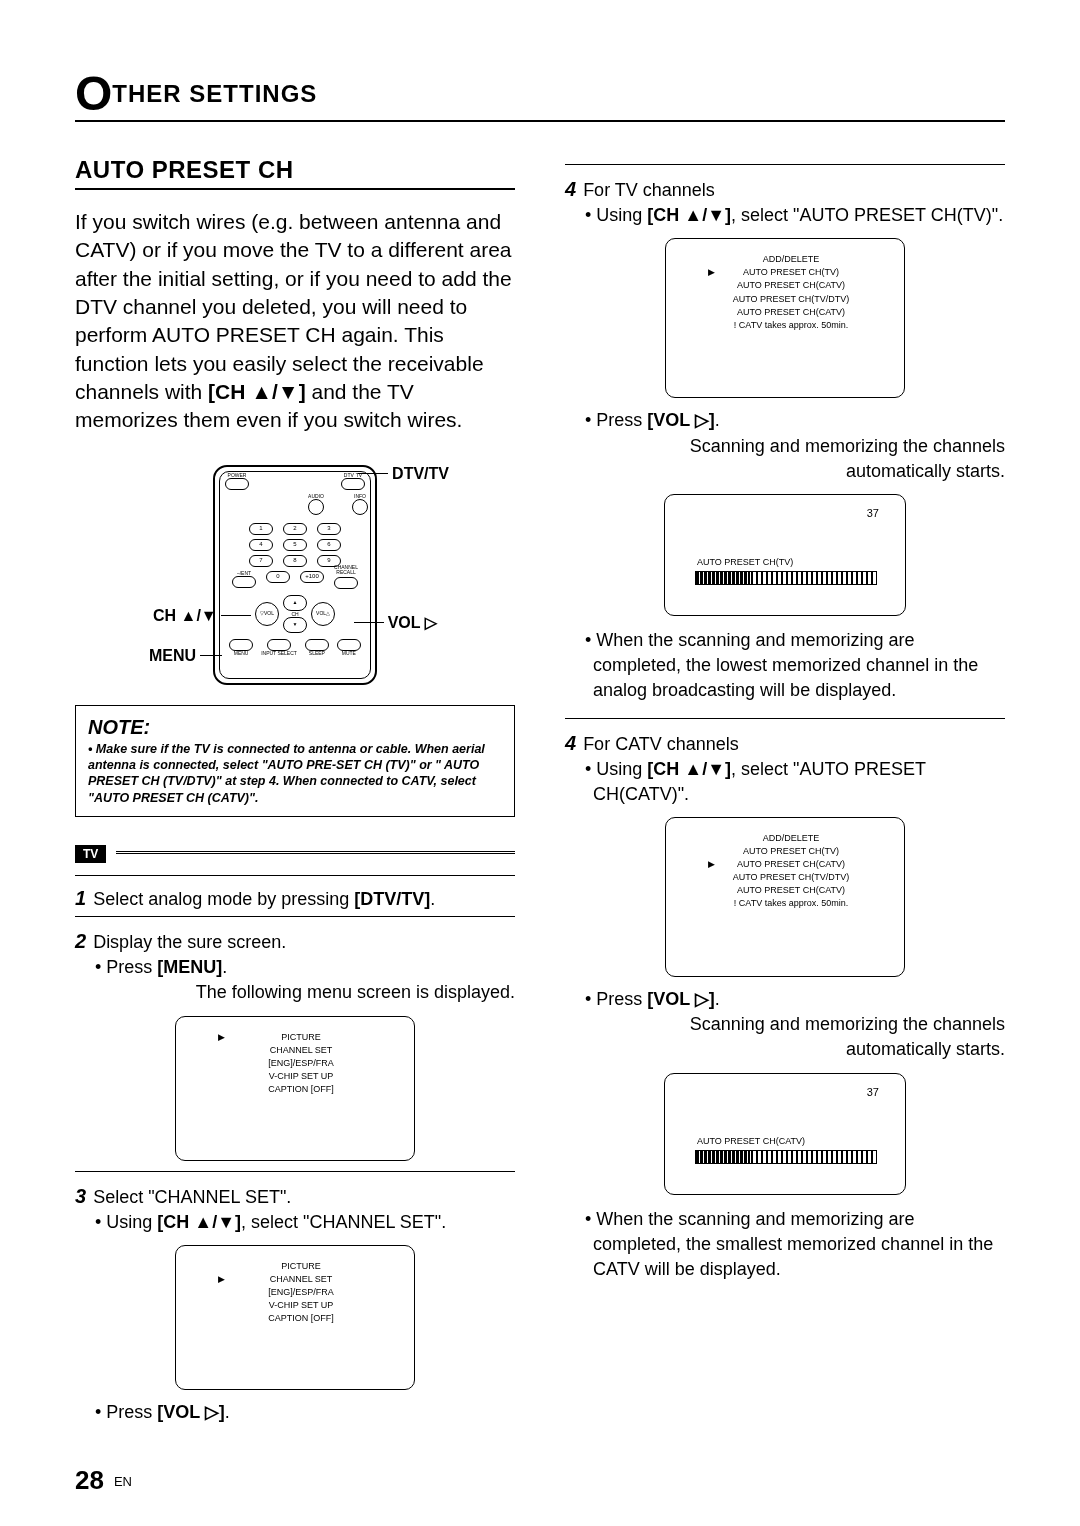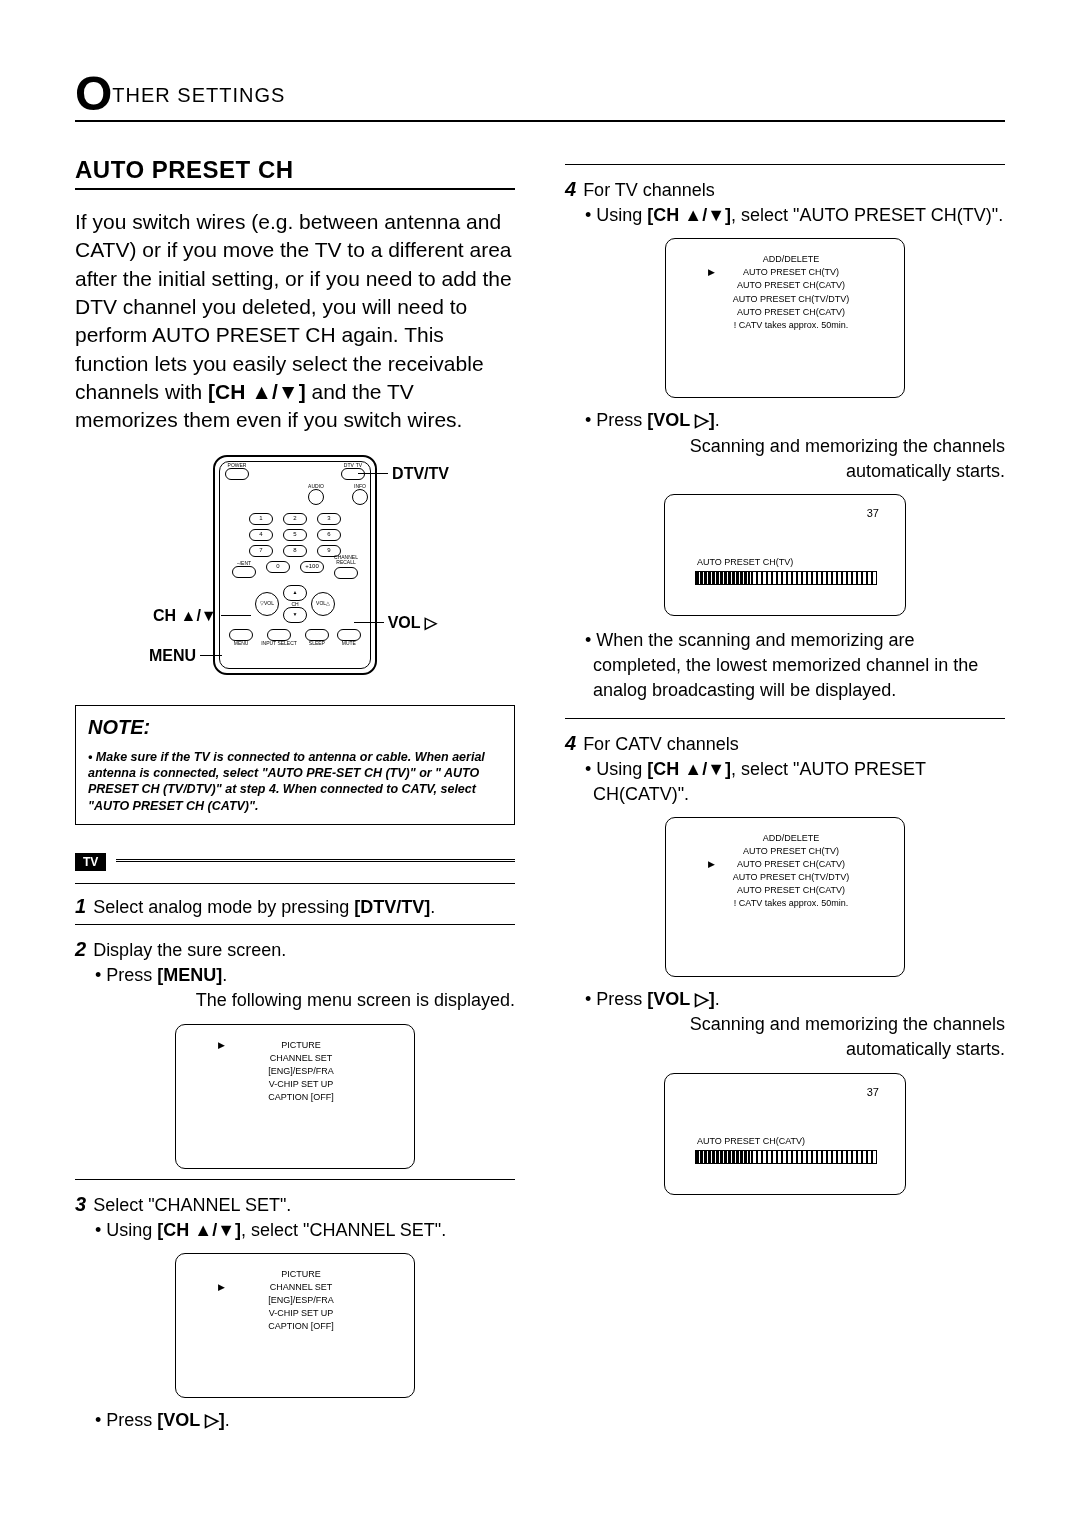--- a/index.html
+++ b/index.html
@@ -22,22 +22,22 @@
     padding-bottom: 2px;
     margin-bottom: 34px;
   }
   .header-title .big-o {
     font-size: 48px;
     font-weight: bold;
     vertical-align: baseline;
     line-height: 1;
   }
   .header-title .rest {
-    font-size: 20px;
-    font-weight: normal;
+    font-size: 24px;
+    font-weight: bold;
     letter-spacing: 1px;
     vertical-align: 8px;
   }
   .columns {
     display: flex;
     gap: 50px;
   }
   .col {
     flex: 1;
     min-width: 0;
@@ -52,21 +52,21 @@
   }
   .intro {
     font-size: 21px;
     line-height: 1.35;
     margin-bottom: 20px;
   }
   .intro b { font-weight: bold; }
   .remote-wrap {
     display: flex;
     justify-content: center;
-    align-items: flex-start;
+    align-items: flex-end;
     position: relative;
     height: 230px;
     margin-bottom: 20px;
   }
   .remote {
     width: 160px;
     height: 210px;
     border: 2px solid #000;
     border-radius: 14px;
     position: relative;
@@ -153,21 +153,21 @@
   .note-title {
     font-style: italic;
     font-weight: bold;
     font-size: 20px;
   }
   .note-text {
     font-style: italic;
     font-weight: bold;
     font-size: 12.5px;
     line-height: 1.3;
-    margin-top: 10px;
+    margin-top: 2px;
   }
   .tv-tag {
     display: inline-block;
     background: #000;
     color: #fff;
     font-size: 12px;
     font-weight: bold;
     padding: 2px 8px;
     margin-bottom: -2px;
     vertical-align: middle;
@@ -556,18 +556,22 @@
 
       <div class="scan-box">
         <div class="ch-num">37</div>
         <div class="label">AUTO PRESET CH(CATV)</div>
         <div class="bar-outer">
           <div class="ticks"></div>
           <div class="ticks-fill" style="width:30%;"></div>
         </div>
       </div>
 
+      <div class="sub"><span>When the scanning and memorizing are completed, the smallest memorized channel in the CATV will be displayed.</span></div>
 
     </div>
   </div>
 
+  <div class="footer">
+    <span class="page-num">28</span><span class="page-lang">EN</span>
+  </div>
 
 </div>
 
 </body></html>

